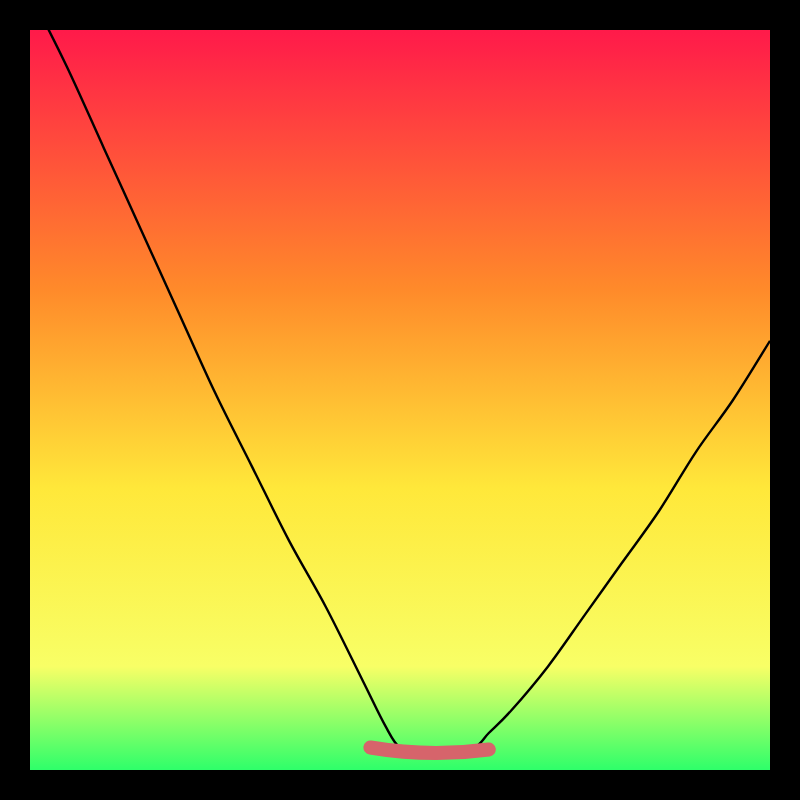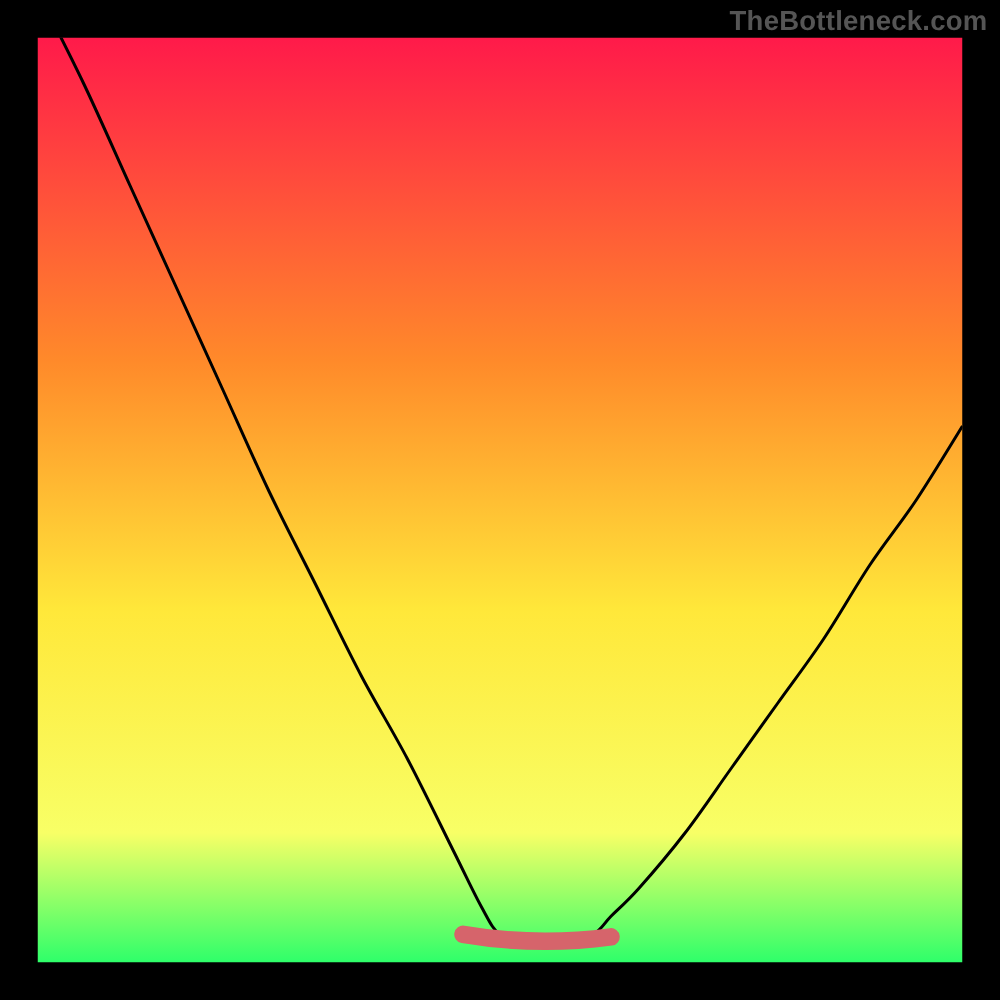--- a/index.html
+++ b/index.html
@@ -34,21 +34,20 @@
     height: 740px;
   }
   svg {
     display: block;
   }
 </style>
 </head>
 <body>
 
 <div class="frame">
-  <div class="watermark">TheBottleneck.com</div>
 
   <div class="plot-area">
     <svg id="chart-svg" width="740" height="740" viewBox="0 0 740 740" preserveAspectRatio="none">
       <defs>
         <linearGradient id="bg-grad" x1="0" y1="0" x2="0" y2="1">
           <stop id="g0" offset="0%" stop-color="#ff1a4a"></stop>
           <stop id="g1" offset="35%" stop-color="#ff8a2a"></stop>
           <stop id="g2" offset="62%" stop-color="#ffe83a"></stop>
           <stop id="g3" offset="86%" stop-color="#f8ff66"></stop>
           <stop id="g4" offset="100%" stop-color="#2eff6a"></stop>

